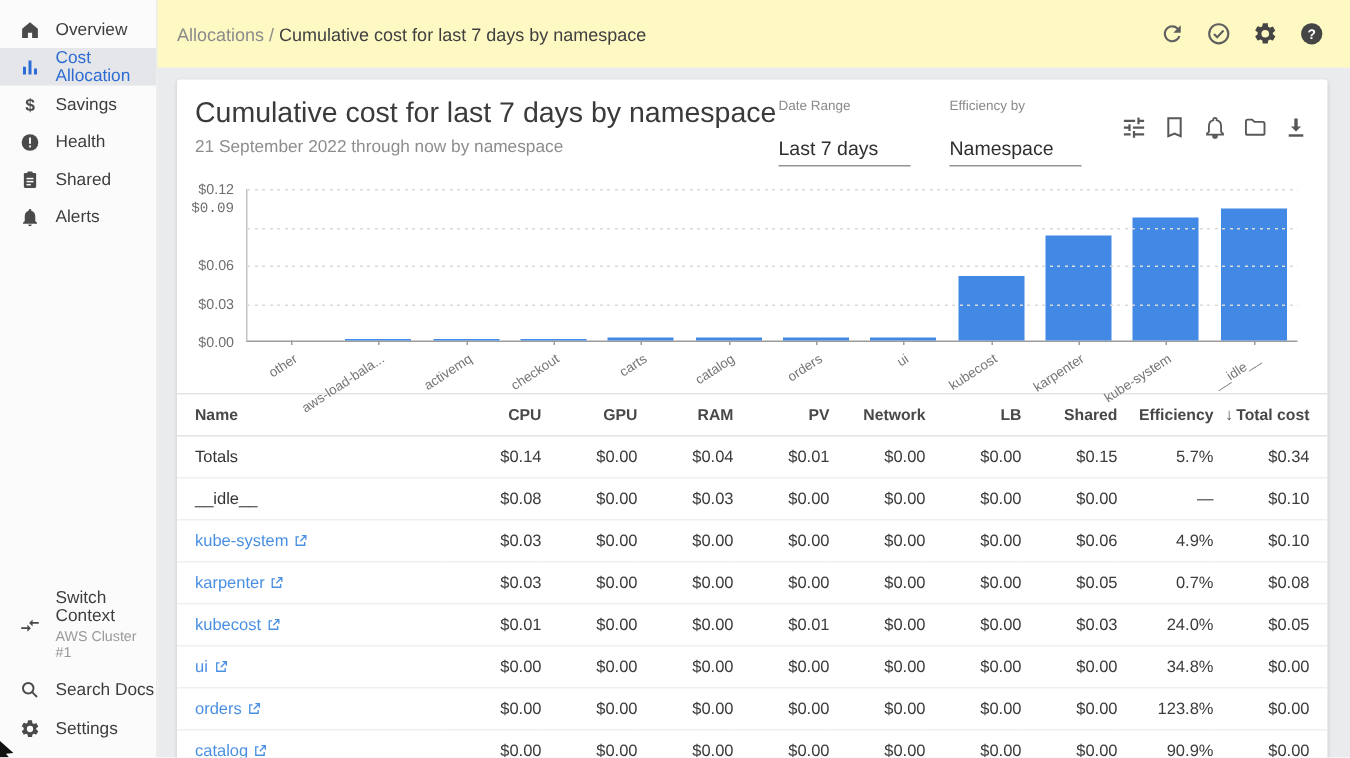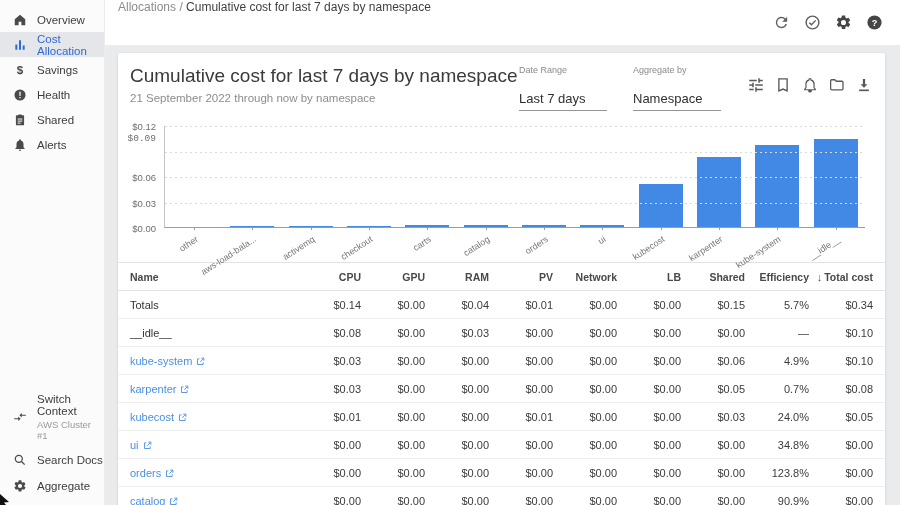--- a/index.html
+++ b/index.html
@@ -14,21 +14,21 @@
   .nav-item.active{background:#e4e6e9;color:#2d6bd4}
   .nav-item.active svg{color:#2d6bd4}
   .sidebar-footer{margin-top:auto;padding-bottom:6px}
   .footer-item{display:flex;align-items:center;gap:10px;padding:6px 0 6px 13px;cursor:pointer;font-size:11.5px;font-weight:500;color:#3d3d3d}
   .footer-item svg{width:14px;height:14px;flex-shrink:0;color:#4a4a4a}
   .footer-item .stack{display:flex;flex-direction:column;gap:2px}
   .sub-label{font-size:9.5px;color:#9a9a9a;font-weight:400}
 
   
   .main{flex:1;display:flex;flex-direction:column;min-width:0}
-  .topbar{height:45px;background:#ffffff;display:flex;justify-content:space-between;padding:0 17px 0 13px;flex-shrink:0}
+  .topbar{height:45px;background:#fef9c3;display:flex;align-items:center;justify-content:space-between;padding:0 17px 0 13px;flex-shrink:0}
   .breadcrumb{font-size:12px;color:#8b8b8b}
   .breadcrumb .page{color:#3f3f3f;font-weight:500}
   .topbar-icons{display:flex;gap:14px;align-items:center}
   .tb-icon{width:17px;height:17px;cursor:pointer;color:#5f5f5f}
   .tb-icon.dark{color:#454545}
 
   .content{flex:1;padding:8px 15px 0 13px;min-height:0}
   .card{background:#fff;height:460px;border-radius:2px;box-shadow:0 1px 3px rgba(0,0,0,.14);overflow:hidden}
 
   
@@ -135,21 +135,21 @@
       <svg viewBox="0 0 24 24">
           <circle cx="10" cy="10" r="6" fill="none" stroke="currentColor" stroke-width="2.2"></circle>
           <line x1="14.5" y1="14.5" x2="20" y2="20" stroke="currentColor" stroke-width="2.2"></line>
         </svg>
       <span>Search Docs</span>
     </div>
     <div class="footer-item">
       <svg viewBox="0 0 24 24">
           <path fill="currentColor" d="M19.14 12.94c.04-.3.06-.61.06-.94s-.02-.64-.07-.94l2.03-1.58a.5.5 0 0 0 .12-.64l-1.92-3.32a.5.5 0 0 0-.61-.22l-2.39.96a7.3 7.3 0 0 0-1.62-.94l-.36-2.54A.5.5 0 0 0 13.9 2h-3.8a.5.5 0 0 0-.49.42l-.36 2.54c-.59.24-1.13.56-1.62.94l-2.39-.96a.5.5 0 0 0-.61.22L2.71 8.48a.5.5 0 0 0 .12.64l2.03 1.58c-.05.3-.07.63-.07.94s.02.64.07.94l-2.03 1.58a.5.5 0 0 0-.12.64l1.92 3.32c.14.24.42.34.61.22l2.39-.96c.5.38 1.03.7 1.62.94l.36 2.54c.04.24.25.42.49.42h3.84c.24 0 .45-.18.49-.42l.36-2.54c.59-.24 1.13-.56 1.62-.94l2.39.96c.23.09.47 0 .61-.22l1.92-3.32a.5.5 0 0 0-.12-.64l-2.01-1.58zM12 15.6A3.6 3.6 0 1 1 12 8.4a3.6 3.6 0 0 1 0 7.2z"></path>
         </svg>
-      <span>Aggregate</span>
+      <span>Settings</span>
     </div>
   </div>
 </div>
 
 <div class="main">
   <div class="topbar">
     <div class="breadcrumb">
       <span>Allocations</span>
       <span> / </span>
       <span class="page">Cumulative cost for last 7 days by namespace</span>
@@ -179,21 +179,21 @@
         <div>
           <div class="report-title">Cumulative cost for last 7 days by namespace</div>
           <div class="report-subtitle">21 September 2022 through now by namespace</div>
         </div>
         <div class="controls">
           <div class="field">
             <span class="field-label">Date Range</span>
             <span class="field-value">Last 7 days</span>
           </div>
           <div class="field">
-            <span class="field-label">Aggregate by</span>
+            <span class="field-label">Efficiency by</span>
             <span class="field-value">Namespace</span>
           </div>
           <div class="toolbar">
             <svg class="tool-icon" viewBox="0 0 24 24">
                 <path fill="currentColor" d="M3 17v2h6v-2H3zM3 5v2h10V5H3zm10 16v-2h8v-2h-8v-2h-2v6h2zM7 9v2H3v2h4v2h2V9H7zm14 4v-2H11v2h10zm-6-4h2V7h4V5h-4V3h-2v6z"></path>
               </svg>
             <svg class="tool-icon" viewBox="0 0 24 24">
                 <path d="M6.5 3.8h11v16l-5.5-2.4-5.5 2.4z" fill="none" stroke="currentColor" stroke-width="1.8"></path>
               </svg>
             <svg class="tool-icon" viewBox="0 0 24 24">

